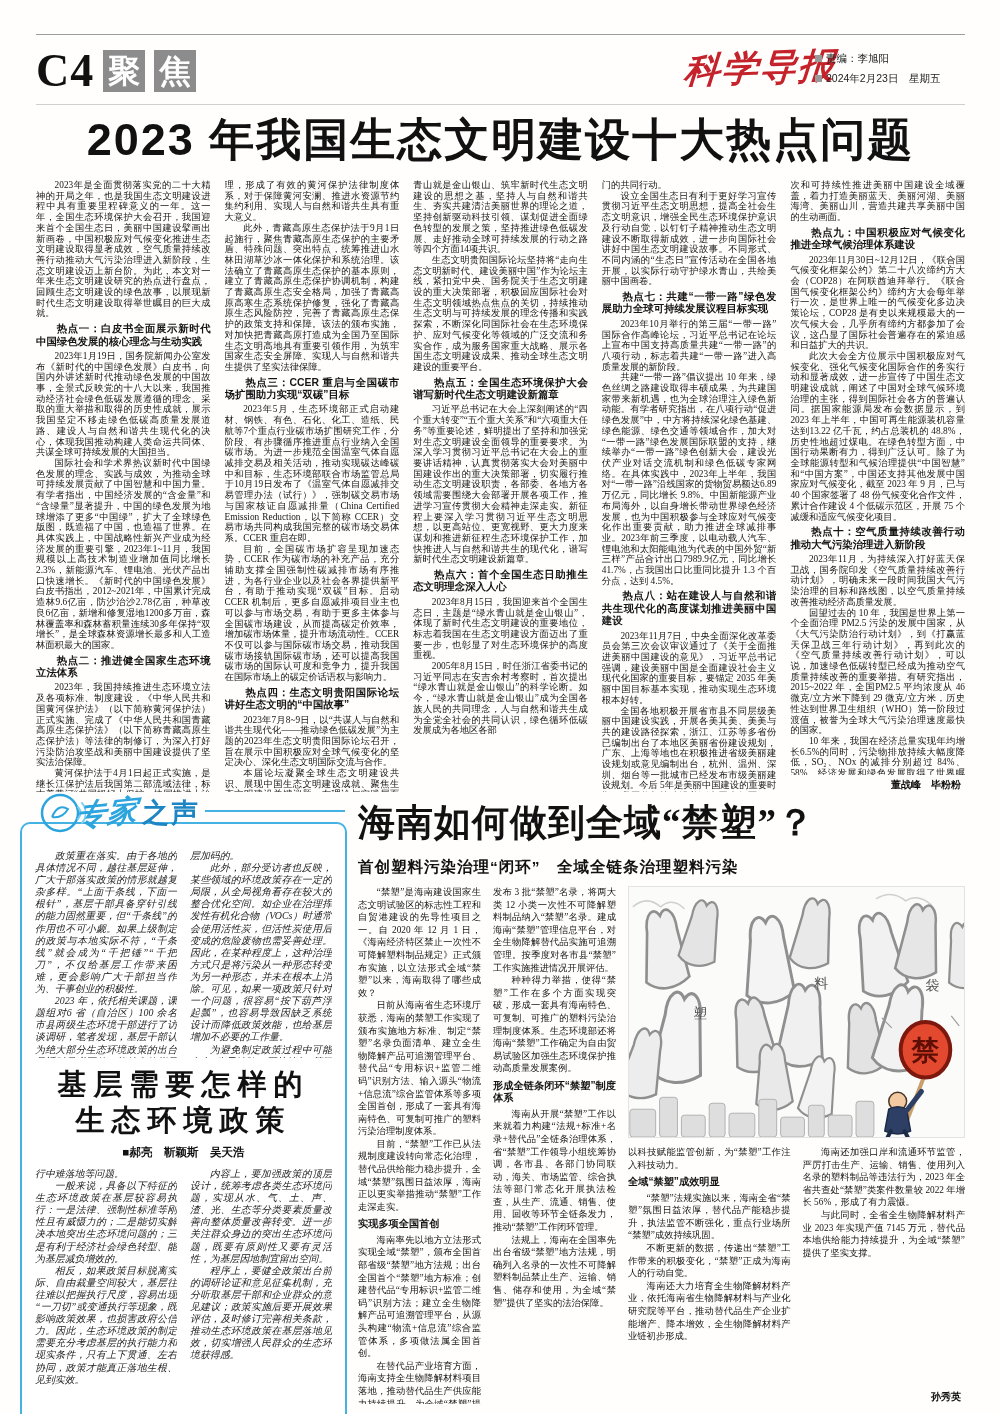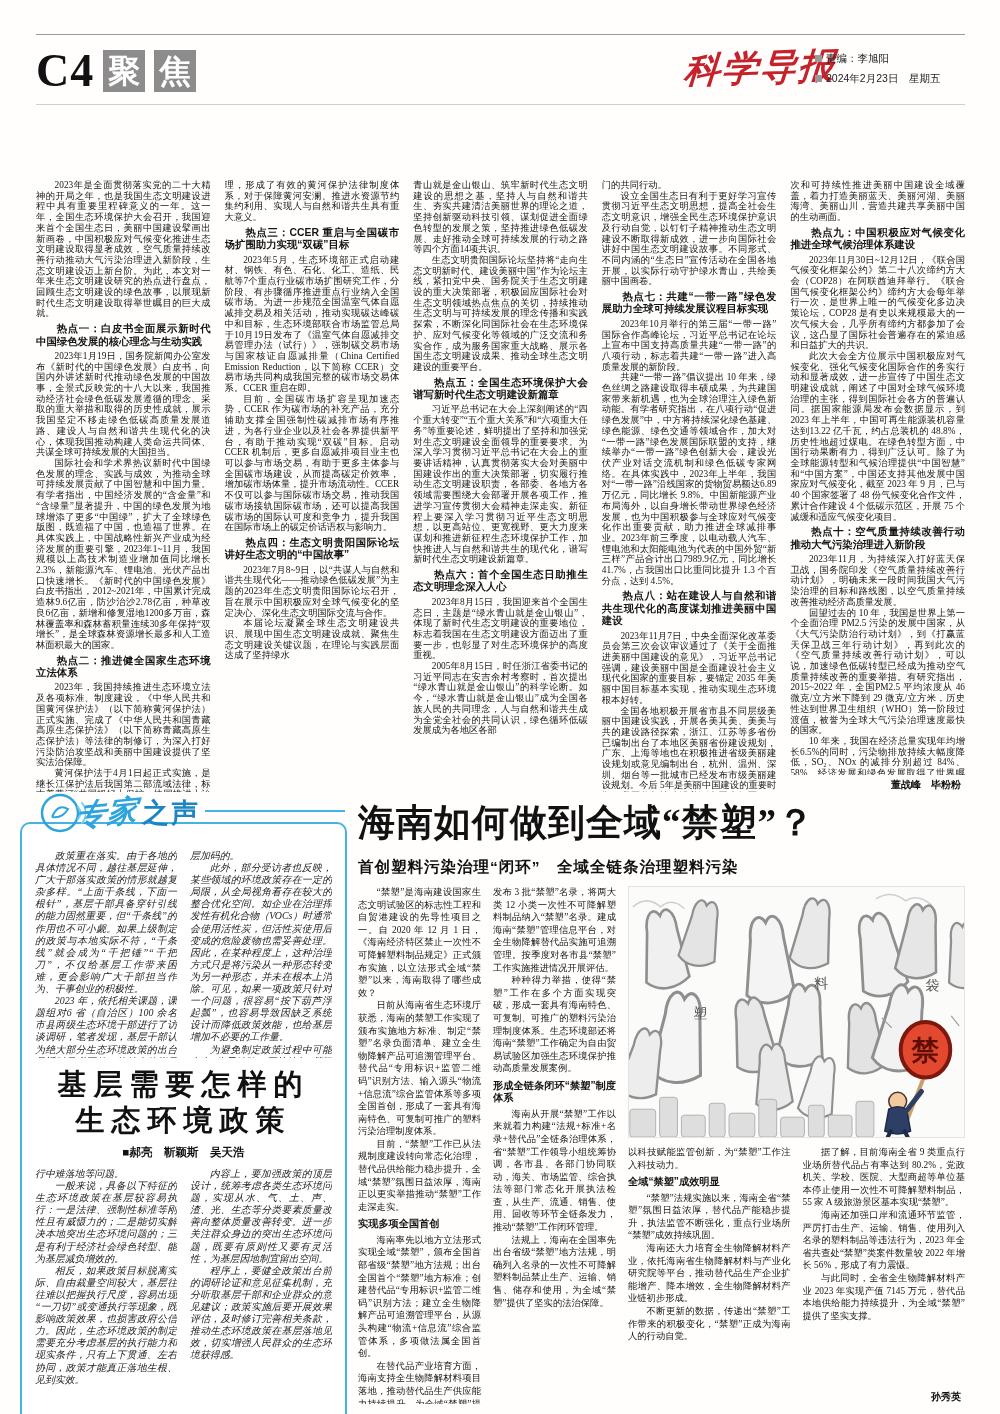--- a/index.html
+++ b/index.html
@@ -87,36 +87,38 @@
     <span class="secbox">聚</span>
     <span class="secbox">焦</span>
     <div class="masthead">科学导报</div>
     <div class="hdr-info">
       <div class="row"><span class="sq"></span><span>责编：李旭阳</span></div>
       <div class="row"><span class="sq"></span><span>2024年2月23日　星期五</span></div>
     </div>
   </div>
   <div class="header-rule"></div>
 
+  <div class="main-title">2023 年我国生态文明建设十大热点问题</div>
 
   <div class="main-cols">
     <div class="ncol">
         <div class="flow">
           <div class="para">2023年是全面贯彻落实党的二十大精神的开局之年，也是我国生态文明建设进程中具有重要里程碑意义的一年。这一年，全国生态环境保护大会召开，我国迎来首个全国生态日，美丽中国建设擘画出新画卷，中国积极应对气候变化推进生态文明建设取得显著成效，空气质量持续改善行动推动大气污染治理进入新阶段，生态文明建设迈上新台阶。为此，本文对一年来生态文明建设研究的热点进行盘点，回顾生态文明建设的绿色故事，以展现新时代生态文明建设取得举世瞩目的巨大成就。</div>
           <div class="subhead">热点一：白皮书全面展示新时代中国绿色发展的核心理念与生动实践</div>
           <div class="para">2023年1月19日，国务院新闻办公室发布《新时代的中国绿色发展》白皮书，向国内外讲述新时代推动绿色发展的中国故事，全景式反映党的十八大以来，我国推动经济社会绿色低碳发展遵循的理念、采取的重大举措和取得的历史性成就，展示我国坚定不移走绿色低碳高质量发展道路、建设人与自然和谐共生现代化的决心，体现我国推动构建人类命运共同体、共谋全球可持续发展的大国担当。</div>
           <div class="para">国际社会和学术界热议新时代中国绿色发展的理念、实践与成效，为推动全球可持续发展贡献了中国智慧和中国力量。有学者指出，中国经济发展的“含金量”和“含绿量”显著提升，中国的绿色发展为地球增添了更多“中国绿”，扩大了全球绿色版图，既造福了中国，也造福了世界。在具体实践上，中国战略性新兴产业成为经济发展的重要引擎，2023年1~11月，我国规模以上高技术制造业增加值同比增长2.3%，新能源汽车、锂电池、光伏产品出口快速增长。《新时代的中国绿色发展》白皮书指出，2012~2021年，中国累计完成造林9.6亿亩，防沙治沙2.78亿亩，种草改良6亿亩，新增和修复湿地1200多万亩，森林覆盖率和森林蓄积量连续30多年保持“双增长”，是全球森林资源增长最多和人工造林面积最大的国家。</div>
           <div class="subhead">热点二：推进健全国家生态环境立法体系</div>
           <div class="para">2023年，我国持续推进生态环境立法及各项标准、制度建设，《中华人民共和国黄河保护法》（以下简称黄河保护法）正式实施、完成了《中华人民共和国青藏高原生态保护法》（以下简称青藏高原生态保护法）等法律的制修订，为深入打好污染防治攻坚战和美丽中国建设提供了坚实法治保障。</div>
           <div class="para">黄河保护法于4月1日起正式实施，是继长江保护法后我国第二部流域法律，标志着黄河“共同抓好大保护，协同推进大治理”迈入有法可依的崭新阶段。有学者指出，该法抓住了黄河流域的主要矛盾，坚持重在保护、要在治</div>
         </div>
       </div>
     <div class="ncol">
         <div class="flow">
           <div class="para cont">理，形成了有效的黄河保护法律制度体系，对于保障黄河安澜、推进水资源节约集约利用、实现人与自然和谐共生具有重大意义。</div>
+          <div class="para">此外，青藏高原生态保护法于9月1日起施行，聚焦青藏高原生态保护的主要矛盾、特殊问题、突出特点，统筹推进山水林田湖草沙冰一体化保护和系统治理。该法确立了青藏高原生态保护的基本原则，建立了青藏高原生态保护协调机制，构建了青藏高原生态安全格局，加强了青藏高原高寒生态系统保护修复，强化了青藏高原生态风险防控，完善了青藏高原生态保护的政策支持和保障。该法的颁布实施，对加快把青藏高原打造成为全国乃至国际生态文明高地具有重要引领作用，为筑牢国家生态安全屏障、实现人与自然和谐共生提供了坚实法律保障。</div>
           <div class="subhead">热点三：CCER 重启与全国碳市场扩围助力实现“双碳”目标</div>
           <div class="para">2023年5月，生态环境部正式启动建材、钢铁、有色、石化、化工、造纸、民航等7个重点行业碳市场扩围研究工作，分阶段、有步骤循序推进重点行业纳入全国碳市场。为进一步规范全国温室气体自愿减排交易及相关活动，推动实现碳达峰碳中和目标，生态环境部联合市场监管总局于10月19日发布了《温室气体自愿减排交易管理办法（试行）》，强制碳交易市场与国家核证自愿减排量（China Certified Emission Reduction，以下简称 CCER）交易市场共同构成我国完整的碳市场交易体系。CCER 重启在即。</div>
           <div class="para">目前，全国碳市场扩容呈现加速态势，CCER 作为碳市场的补充产品，充分辅助支撑全国强制性碳减排市场有序推进，为各行业企业以及社会各界提供新平台，有助于推动实现“双碳”目标。启动CCER 机制后，更多自愿减排项目业主也可以参与市场交易，有助于更多主体参与全国碳市场建设，从而提高碳定价效率，增加碳市场体量，提升市场流动性。CCER 不仅可以参与国际碳市场交易，推动我国碳市场接轨国际碳市场，还可以提高我国碳市场的国际认可度和竞争力，提升我国在国际市场上的碳定价话语权与影响力。</div>
           <div class="subhead">热点四：生态文明贵阳国际论坛讲好生态文明的“中国故事”</div>
           <div class="para">2023年7月8~9日，以“共谋人与自然和谐共生现代化——推动绿色低碳发展”为主题的2023年生态文明贵阳国际论坛召开，旨在展示中国积极应对全球气候变化的坚定决心、深化生态文明国际交流与合作。</div>
           <div class="para">本届论坛凝聚全球生态文明建设共识、展现中国生态文明建设成就、聚焦生态文明建设关键议题，在理论与实践层面达成了坚持绿水</div>
         </div>
       </div>
     <div class="ncol">
         <div class="flow">
@@ -281,27 +283,26 @@
               <path d="M265,246 l-3,6 M279,246 l3,6" stroke="#1d2b49" stroke-width="4" stroke-linecap="round"></path>
             </g>
           </svg>
         </div>
         <div class="hn-right-cols">
           <div class="hn-wide">
               <div class="flow">
                 <div class="para cont">以科技赋能监管创新，为“禁塑”工作注入科技动力。</div>
                 <div class="subhead">全域“禁塑”成效明显</div>
                 <div class="para">“禁塑”法规实施以来，海南全省“禁塑”氛围日益浓厚，替代品产能稳步提升，执法监管不断强化，重点行业场所“禁塑”成效持续巩固。</div>
+                <div class="para">不断更新的数据，传递出“禁塑”工作带来的积极变化，“禁塑”正成为海南人的行动自觉。</div>
                 <div class="para">海南还大力培育全生物降解材料产业，依托海南省生物降解材料与产业化研究院等平台，推动替代品生产企业扩能增产、降本增效，全生物降解材料产业链初步形成。</div>
-                <div class="para">不断更新的数据，传递出“禁塑”工作带来的积极变化，“禁塑”正成为海南人的行动自觉。</div>
               </div>
             </div>
           <div class="hn-wide">
             <div class="flow">
-                <div class="para">据了解，目前海南全省 9 类重点行业场所替代品占有率达到 80.2%，党政机关、学校、医院、大型商超等单位基本停止使用一次性不可降解塑料制品，55 家 A 级旅游景区基本实现“禁塑”。</div>
                 <div class="para">海南还加强口岸和流通环节监管，严厉打击生产、运输、销售、使用列入名录的塑料制品等违法行为，2023 年全省共查处“禁塑”类案件数量较 2022 年增长 56%，形成了有力震慑。</div>
                 <div class="para">与此同时，全省全生物降解材料产业 2023 年实现产值 7145 万元，替代品本地供给能力持续提升，为全域“禁塑”提供了坚实支撑。</div>
               </div>
             <div class="pinned-author">孙秀英</div>
           </div>
         </div>
       </div>
     </div>
   </div>
 </div>

